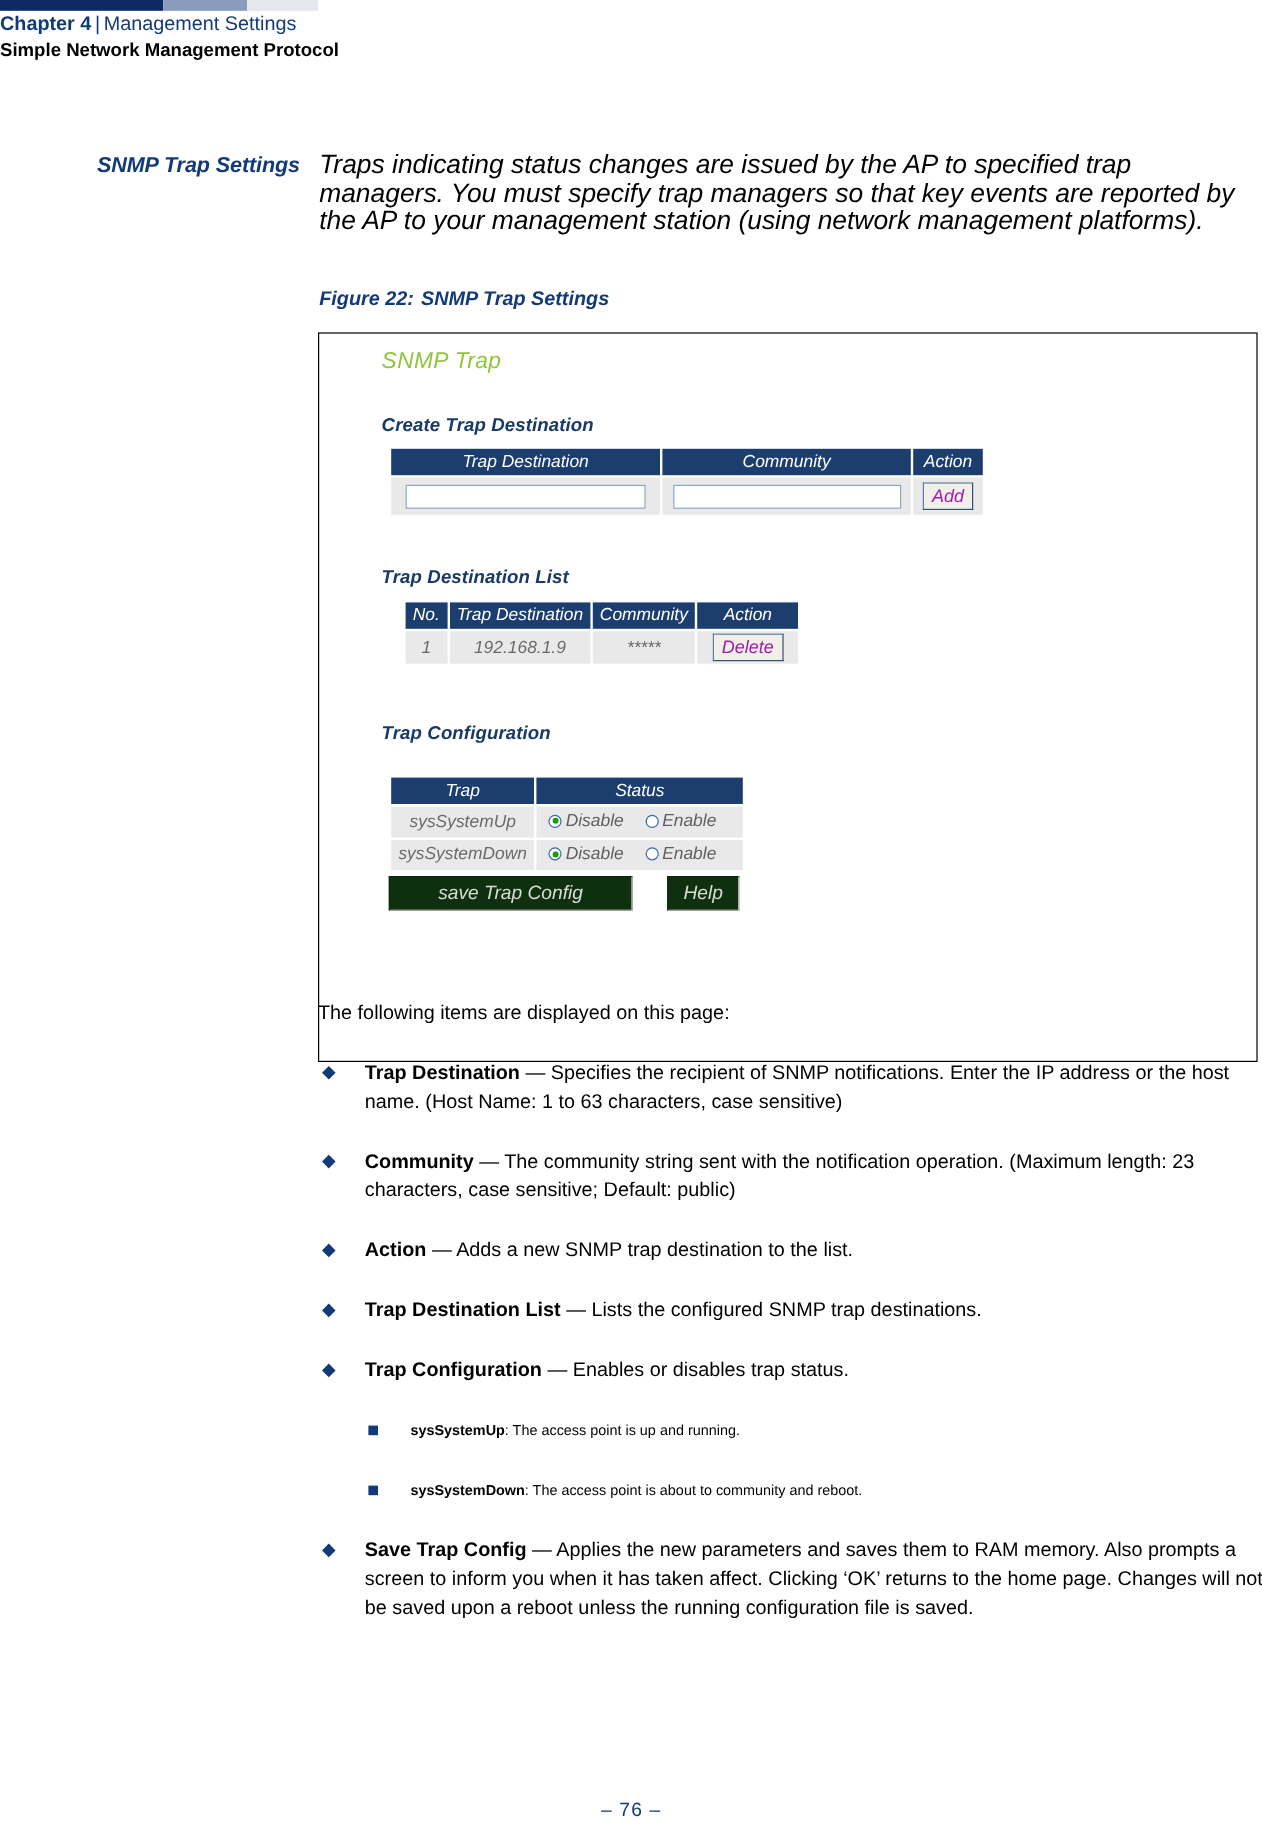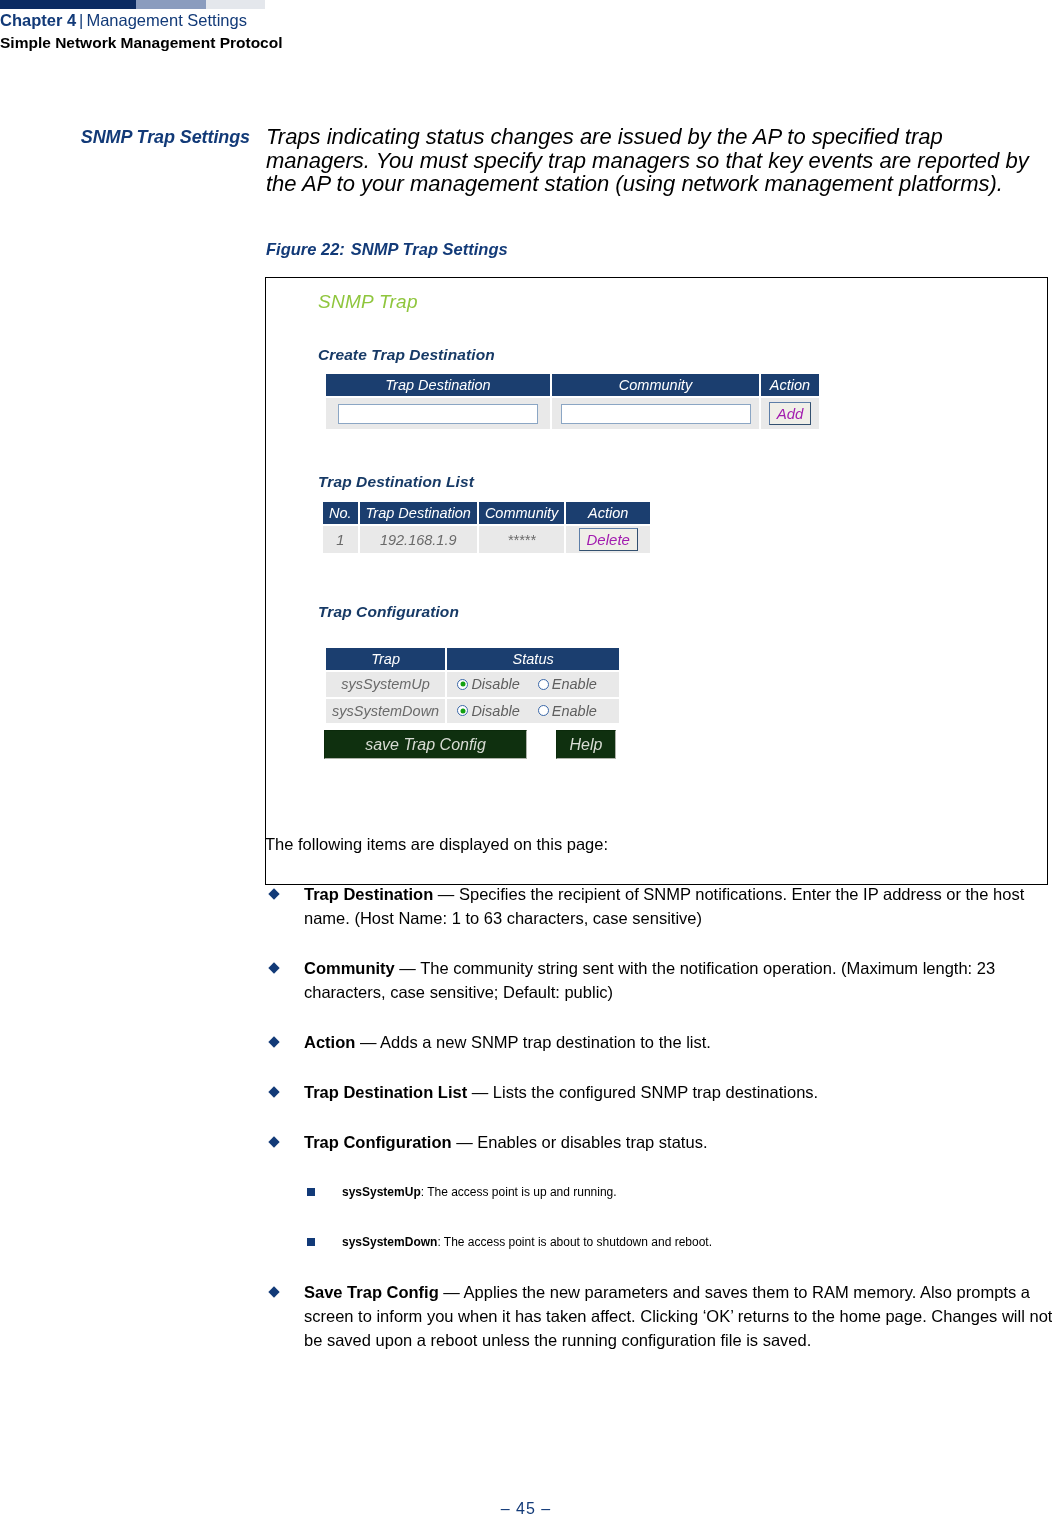--- a/index.html
+++ b/index.html
@@ -193,21 +193,21 @@
     border: 1px solid #5d7ea8;
     border-right-color: #33506f;
     border-bottom-color: #33506f;
     padding: 1px 7px;
     line-height: 19px;
     display: inline-block;
     cursor: pointer;
   }
 
   
-  #tbl-list { position: absolute; left: 55px; top: 222px; }
+  #tbl-list { position: absolute; left: 70px; top: 222px; }
   #tbl-list th.l-no   { width: 20px; }
   #tbl-list th.l-dest { width: 104px; }
   #tbl-list th.l-comm { width: 64px; }
   #tbl-list th.l-act  { width: 72px; }
   #tbl-list td.cell-act { padding: 2px 4px; }
 
   
   #tbl-config { position: absolute; left: 58px; top: 368px; }
   #tbl-config th.t-trap   { width: 100px; }
   #tbl-config th.t-status { width: 160px; }
@@ -494,26 +494,26 @@
     <li>
       <b>Trap Configuration</b><span> — </span><span>Enables or disables trap status.</span>
     </li>
   </ul>
 
   <ul class="square-list">
     <li>
       <b>sysSystemUp</b><span>: </span><span>The access point is up and running.</span>
     </li>
     <li>
-      <b>sysSystemDown</b><span>: </span><span>The access point is about to shutdown and reboot.</span>
+      <b>sysSystemDown</b><span>: </span><span>The access point is about to community and reboot.</span>
     </li>
   </ul>
 
   <ul class="diamond-list">
     <li>
       <b>Save Trap Config</b><span> — </span><span>Applies the new parameters and saves them to RAM memory. Also prompts a screen to inform you when it has taken affect. Clicking ‘OK’ returns to the home page. Changes will not be saved upon a reboot unless the running configuration file is saved.</span>
     </li>
   </ul>
 </div>
 
 <div id="page-footer">
-  <span>–  45  –</span>
+  <span>–  76  –</span>
 </div>
 
 </body></html>

